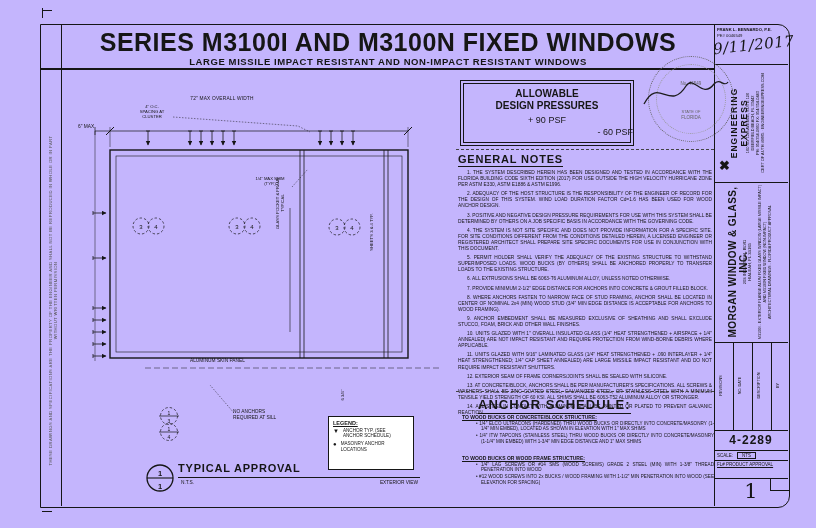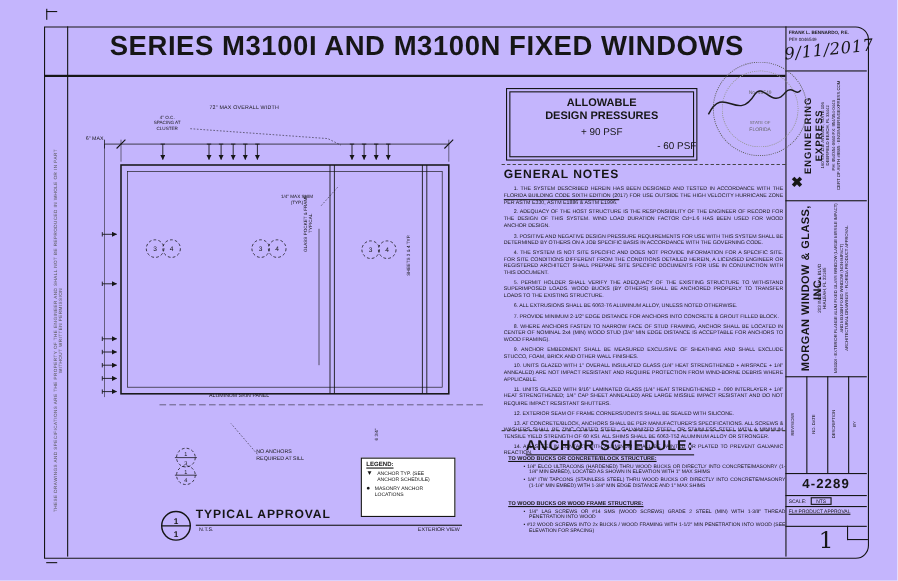--- a/index.html
+++ b/index.html
@@ -34,32 +34,33 @@
   <div class="abs" style="left:40px;top:24px;width:748px;height:482px;border:1.5px solid #161616;border-radius:0 12px 12px 0;"></div>
   <div class="ln" style="left:61px;top:24px;width:1.3px;height:482px;"></div>
 
   <div class="ln" style="left:42px;top:10px;width:10px;height:1px;"></div>
   <div class="ln" style="left:42px;top:8px;width:1px;height:10px;"></div>
   <div class="ln" style="left:42px;top:511px;width:10px;height:1px;"></div>
 
   <div class="t rot micro" style="left:-118px;top:296px;width:340px;height:9px;text-align:center;color:#555;letter-spacing:.4px;">THESE DRAWINGS AND SPECIFICATIONS ARE THE PROPERTY OF THE ENGINEER AND SHALL NOT BE REPRODUCED IN WHOLE OR IN PART WITHOUT WRITTEN PERMISSION</div>
 
   <div class="t b ctr" style="left:62px;top:28px;width:652px;font-size:25px;letter-spacing:.5px;">SERIES M3100I AND M3100N FIXED WINDOWS</div>
+  <div class="t b ctr" style="left:62px;top:56px;width:652px;font-size:9.5px;letter-spacing:.6px;">LARGE MISSILE IMPACT RESISTANT AND NON-IMPACT RESISTANT WINDOWS</div>
   <div class="ln" style="left:40px;top:68px;width:674px;height:1.5px;"></div>
 
   <div class="abs" style="left:460px;top:80px;width:172px;height:64px;border:1.5px solid #161616;">
     <div class="abs" style="left:2px;top:2px;right:2px;bottom:2px;border:1px solid #161616;"></div>
     <div class="t b ctr" style="left:0;top:19px;width:172px;font-size:10px;">DESIGN PRESSURES</div>
     <div class="t b ctr" style="left:0;top:7px;width:172px;font-size:10px;">ALLOWABLE</div>
     <div class="t ctr" style="left:0;top:34px;width:172px;font-size:9px;">+ 90 PSF</div>
     <div class="t ctr" style="left:0;top:46px;width:172px;font-size:9px;text-align:right;">- 60 PSF</div>
   </div>
   <div class="abs" style="left:456px;top:149px;width:258px;border-top:1px dashed #444;"></div>
 
-  <div class="t b" style="left:458px;top:153px;font-size:11px;letter-spacing:.8px;border-bottom:1.3px solid #161616;padding-bottom:16px;">GENERAL NOTES</div>
+  <div class="t b" style="left:458px;top:153px;font-size:11px;letter-spacing:.8px;border-bottom:1.3px solid #161616;padding-bottom:1px;">GENERAL NOTES</div>
   <div class="abs notes" style="left:458px;top:170px;width:254px;">
     <p>1.  THE SYSTEM DESCRIBED HEREIN HAS BEEN DESIGNED AND TESTED IN ACCORDANCE WITH THE FLORIDA BUILDING CODE SIXTH EDITION (2017) FOR USE OUTSIDE THE HIGH VELOCITY HURRICANE ZONE PER ASTM E330, ASTM E1886 &amp; ASTM E1996.</p>
     <p>2.  ADEQUACY OF THE HOST STRUCTURE IS THE RESPONSIBILITY OF THE ENGINEER OF RECORD FOR THE DESIGN OF THIS SYSTEM.  WIND LOAD DURATION FACTOR Cd=1.6 HAS BEEN USED FOR WOOD ANCHOR DESIGN.</p>
     <p>3.  POSITIVE AND NEGATIVE DESIGN PRESSURE REQUIREMENTS FOR USE WITH THIS SYSTEM SHALL BE DETERMINED BY OTHERS ON A JOB SPECIFIC BASIS IN ACCORDANCE WITH THE GOVERNING CODE.</p>
     <p>4.  THE SYSTEM IS NOT SITE SPECIFIC AND DOES NOT PROVIDE INFORMATION FOR A SPECIFIC SITE.  FOR SITE CONDITIONS DIFFERENT FROM THE CONDITIONS DETAILED HEREIN, A LICENSED ENGINEER OR REGISTERED ARCHITECT SHALL PREPARE SITE SPECIFIC DOCUMENTS FOR USE IN CONJUNCTION WITH THIS DOCUMENT.</p>
     <p>5.  PERMIT HOLDER SHALL VERIFY THE ADEQUACY OF THE EXISTING STRUCTURE TO WITHSTAND SUPERIMPOSED LOADS.  WOOD BUCKS (BY OTHERS) SHALL BE ANCHORED PROPERLY TO TRANSFER LOADS TO THE EXISTING STRUCTURE.</p>
     <p>6.  ALL EXTRUSIONS SHALL BE 6063-T6 ALUMINUM ALLOY, UNLESS NOTED OTHERWISE.</p>
     <p>7.  PROVIDE MINIMUM 2-1/2" EDGE DISTANCE FOR ANCHORS INTO CONCRETE &amp; GROUT FILLED BLOCK.</p>
     <p>8.  WHERE ANCHORS FASTEN TO NARROW FACE OF STUD FRAMING, ANCHOR SHALL BE LOCATED IN CENTER OF NOMINAL 2x4 (MIN) WOOD STUD (3/4" MIN EDGE DISTANCE IS ACCEPTABLE FOR ANCHORS TO WOOD FRAMING).</p>
     <p>9.  ANCHOR EMBEDMENT SHALL BE MEASURED EXCLUSIVE OF SHEATHING AND SHALL EXCLUDE STUCCO, FOAM, BRICK AND OTHER WALL FINISHES.</p>

